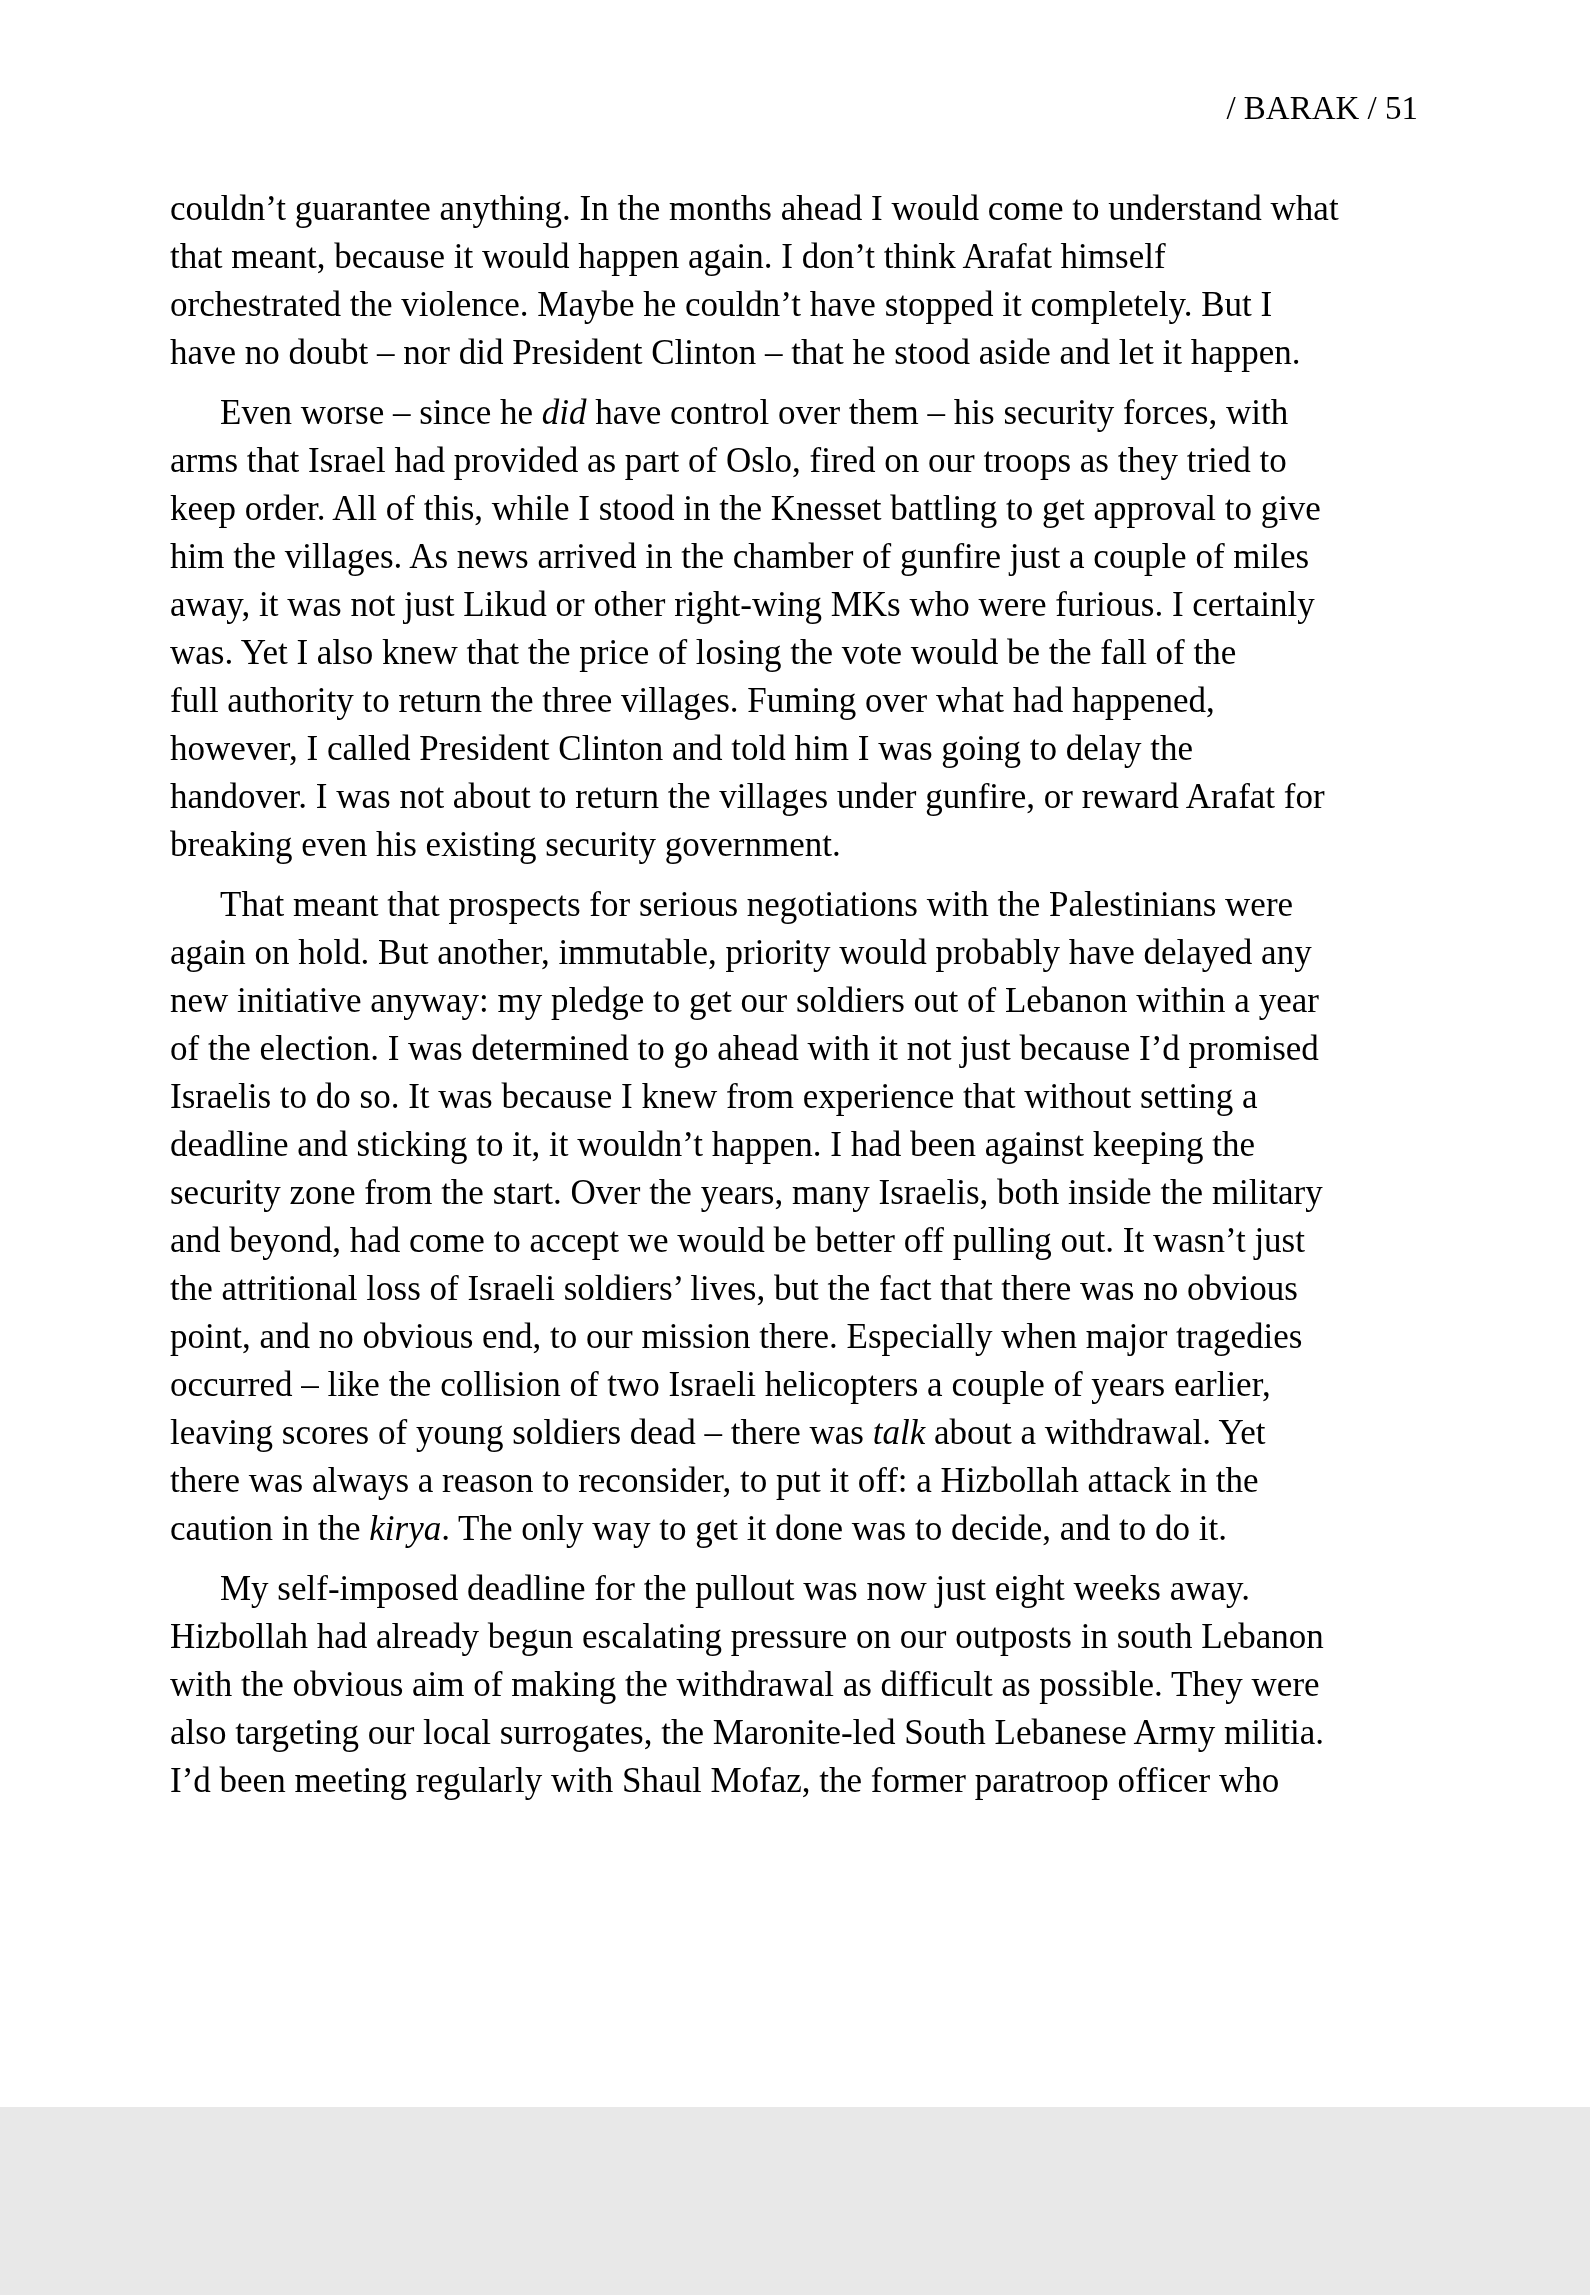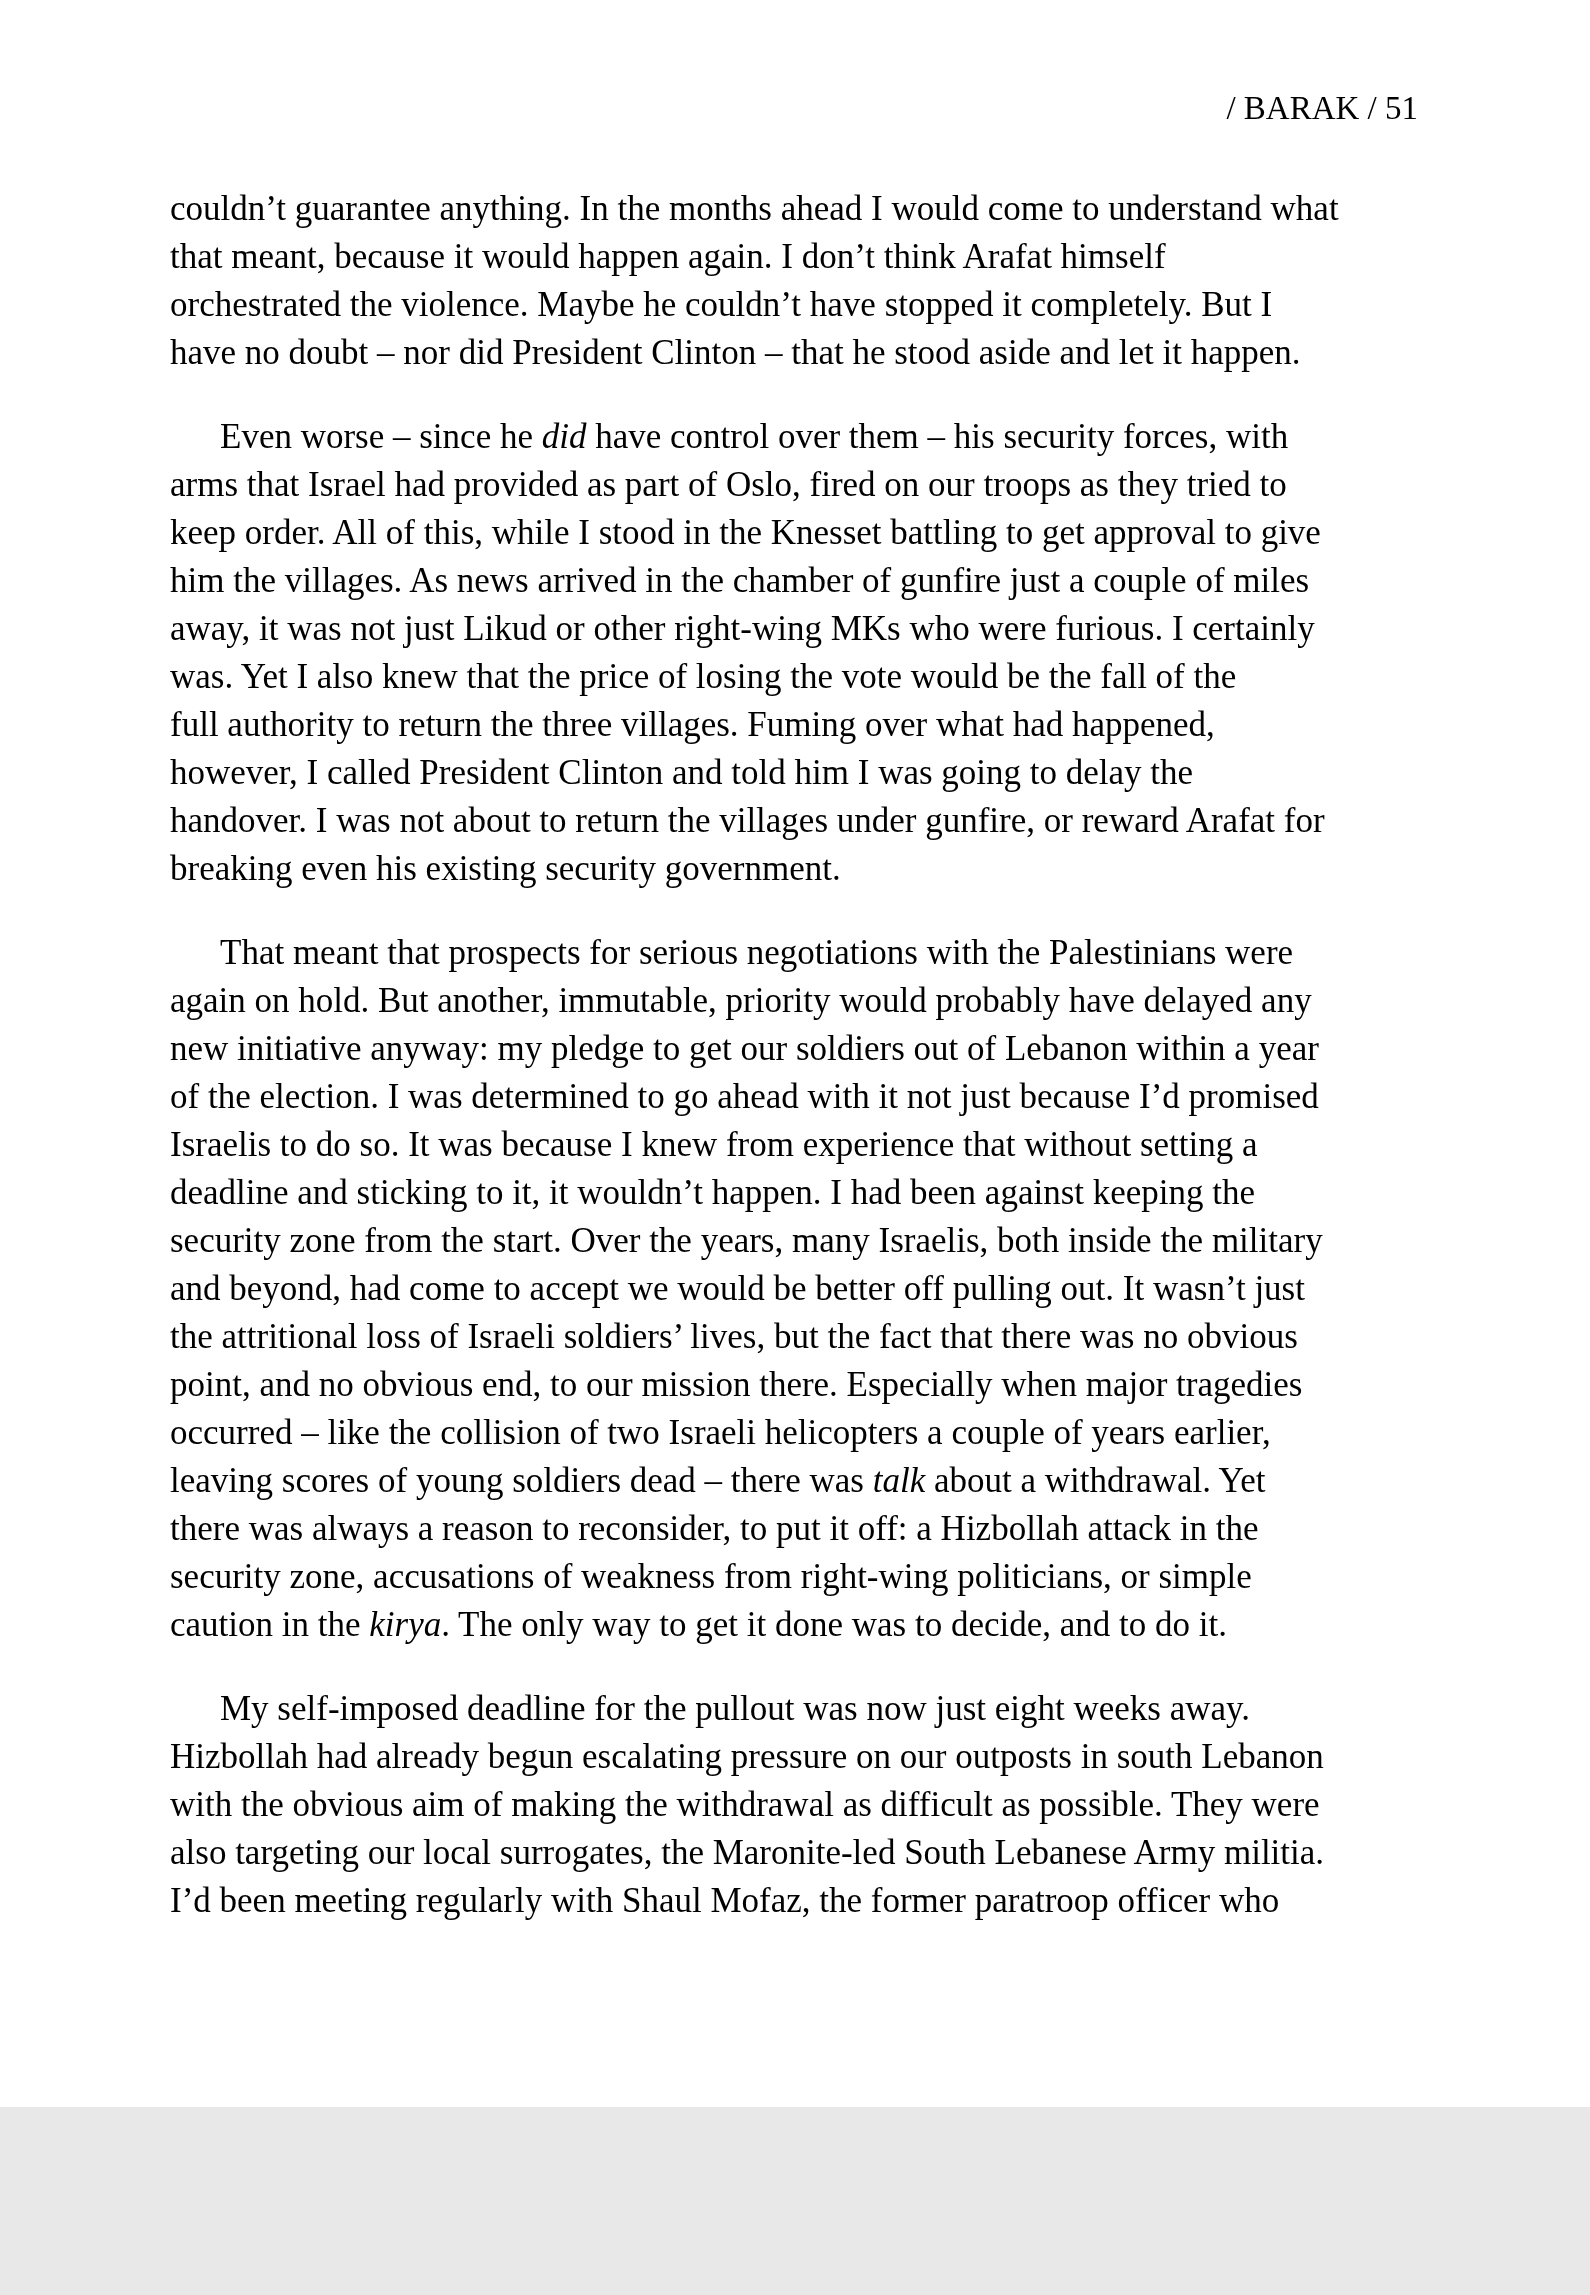--- a/index.html
+++ b/index.html
@@ -24,21 +24,21 @@
     position: absolute;
     left: 170px;
     top: 185px;
     width: 1283px;
   }
   .para {
     margin: 0;
     font-size: 35px;
     line-height: 48px;
   }
-  .para + .para { margin-top: 36px; }
+  .para + .para { margin-top: 12px; }
   .line {
     display: block;
     white-space: nowrap;
   }
   .para.indent .line:first-child { text-indent: 50px; }
   .page-number {
     position: absolute;
     top: 2184px;
     right: 26px;
     font-family: "Liberation Sans", sans-serif;
@@ -89,21 +89,20 @@
         <span class="line">of the election. I was determined to go ahead with it not just because I’d promised</span>
         <span class="line">Israelis to do so. It was because I knew from experience that without setting a</span>
         <span class="line">deadline and sticking to it, it wouldn’t happen. I had been against keeping the</span>
         <span class="line">security zone from the start. Over the years, many Israelis, both inside the military</span>
         <span class="line">and beyond, had come to accept we would be better off pulling out. It wasn’t just</span>
         <span class="line">the attritional loss of Israeli soldiers’ lives, but the fact that there was no obvious</span>
         <span class="line">point, and no obvious end, to our mission there. Especially when major tragedies</span>
         <span class="line">occurred – like the collision of two Israeli helicopters a couple of years earlier,</span>
         <span class="line">leaving scores of young soldiers dead – there was <i>talk</i> about a withdrawal. Yet</span>
         <span class="line">there was always a reason to reconsider, to put it off: a Hizbollah attack in the</span>
-        <span class="line">security zone, accusations of weakness from right-wing politicians, or simple</span>
         <span class="line">caution in the <i>kirya</i>. The only way to get it done was to decide, and to do it.</span>
       </p>
       <p class="para indent">
         <span class="line">My self-imposed deadline for the pullout was now just eight weeks away.</span>
         <span class="line">Hizbollah had already begun escalating pressure on our outposts in south Lebanon</span>
         <span class="line">with the obvious aim of making the withdrawal as difficult as possible. They were</span>
         <span class="line">also targeting our local surrogates, the Maronite-led South Lebanese Army militia.</span>
         <span class="line">I’d been meeting regularly with Shaul Mofaz, the former paratroop officer who</span>
       </p>
     </div>

